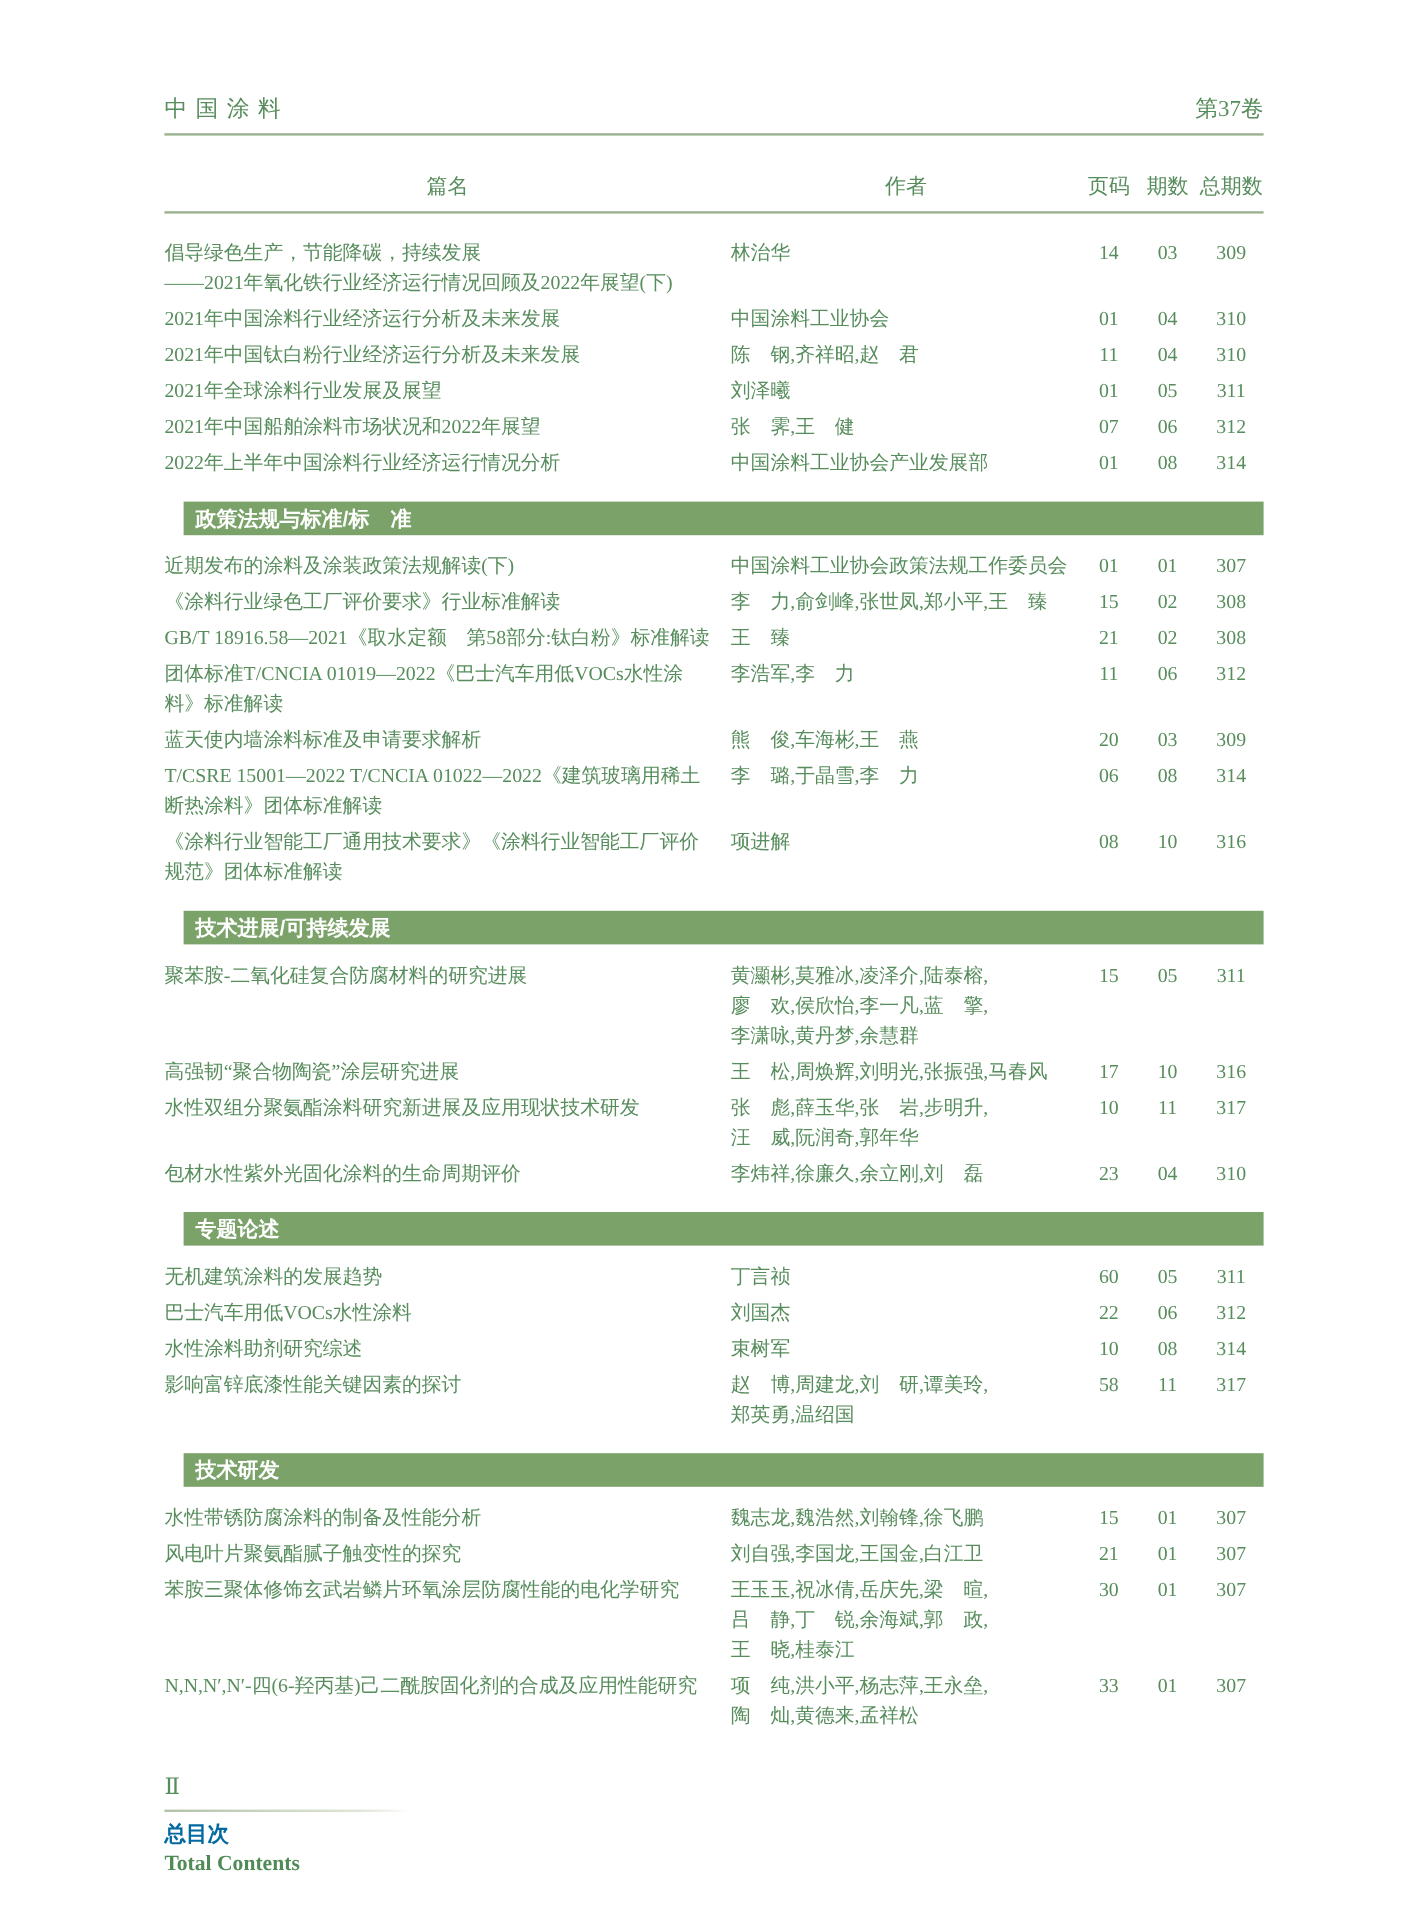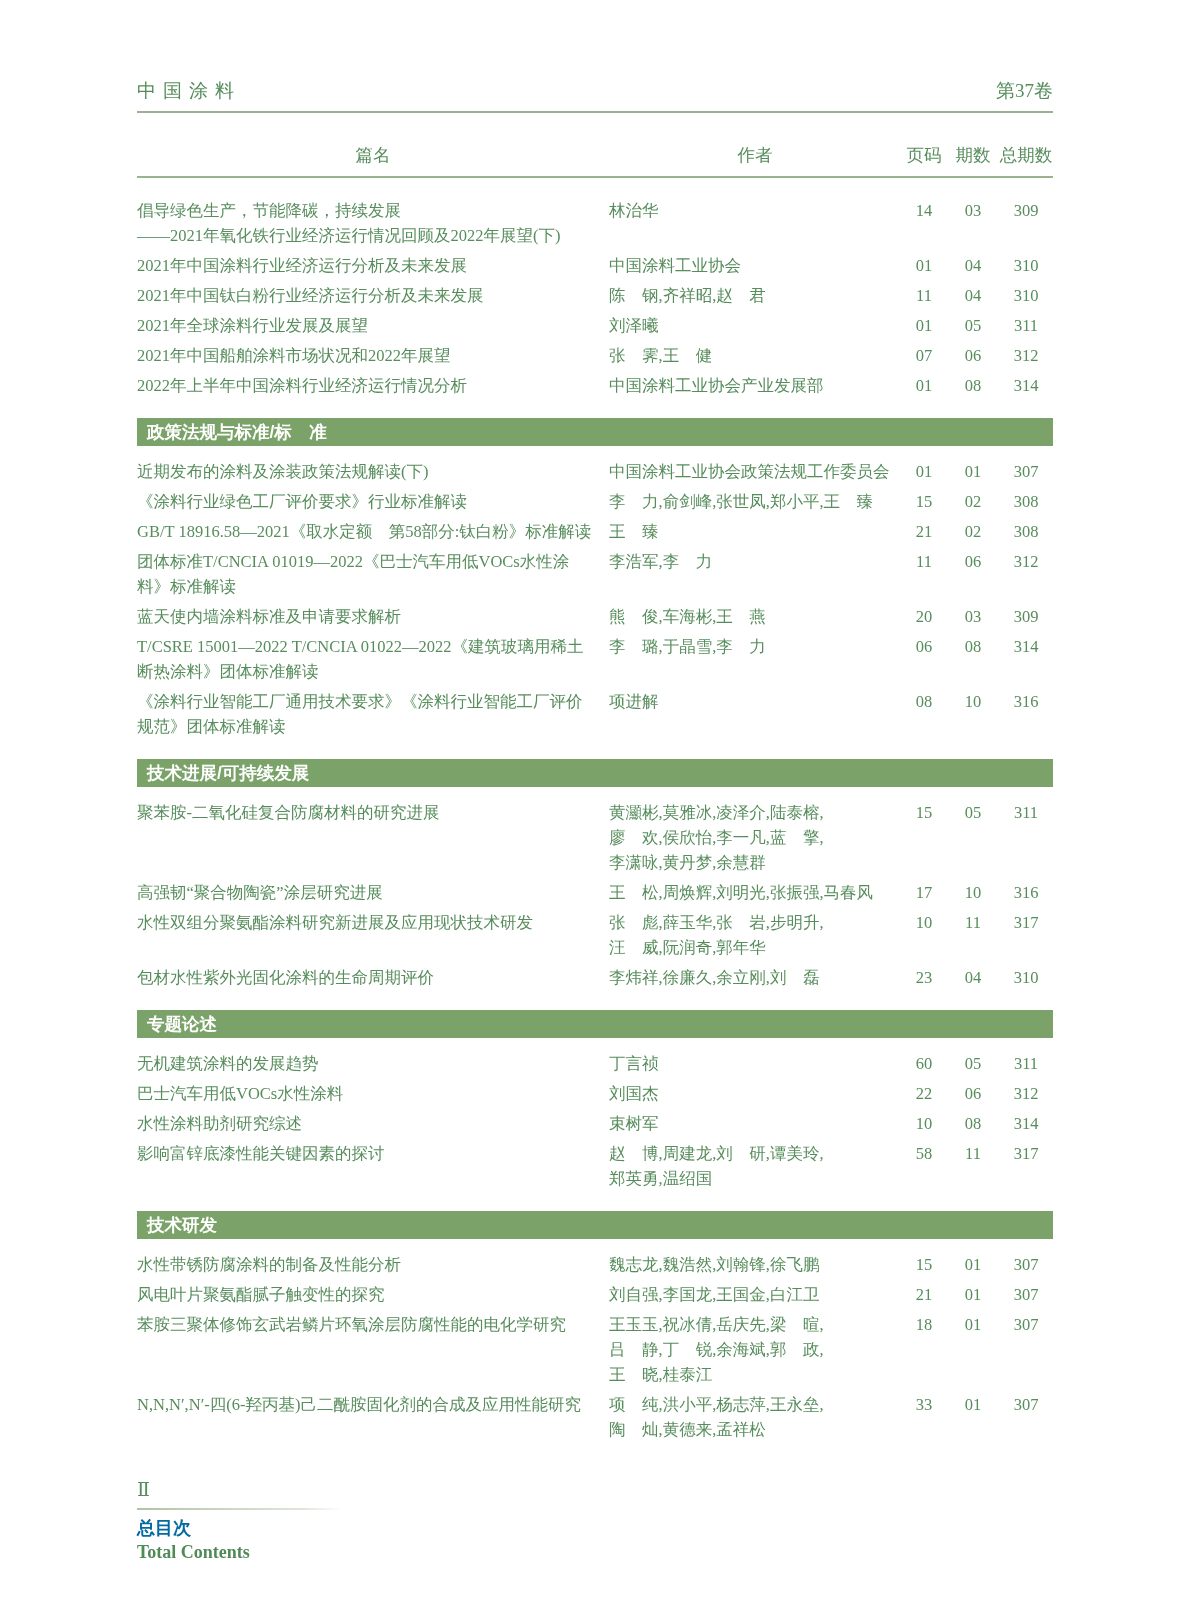--- a/index.html
+++ b/index.html
@@ -40,21 +40,21 @@
   }
   .c-title  { white-space:pre-line; padding-right:14px; overflow-wrap:break-word; }
   .c-authors{ white-space:pre-line; padding-right:4px; }
   .c-num    { text-align:center; }
 
   .banner {
     background:#7aa269; color:#ffffff;
     font-family:"Liberation Sans","DejaVu Sans",sans-serif;
     font-weight:bold; font-size:17.5px;
     height:28px; line-height:28px; padding-left:10px;
-    margin:20px 0 13px 0;
+    margin:20px 0 13px 16px;
   }
   .section-rows { }
 
   
   .footer { position:absolute; left:137px; top:1478px; width:400px; }
   .footer .f-roman { font-size:19px; }
   .footer .f-line {
     width:206px; height:2px; margin:7px 0 6px 0;
     background:linear-gradient(to right,#b2c2a8,#dfe6d9 80%,rgba(255,255,255,0));
   }
@@ -261,21 +261,21 @@
             <div class="c-authors">刘自强,李国龙,王国金,白江卫</div>
             <div class="c-num">21</div>
             <div class="c-num">01</div>
             <div class="c-num">307</div>
           </div>
           <div class="row">
             <div class="c-title">苯胺三聚体修饰玄武岩鳞片环氧涂层防腐性能的电化学研究</div>
             <div class="c-authors">王玉玉,祝冰倩,岳庆先,梁　暄,
 吕　静,丁　锐,余海斌,郭　政,
 王　晓,桂泰江</div>
-            <div class="c-num">18</div>
+            <div class="c-num">30</div>
             <div class="c-num">01</div>
             <div class="c-num">307</div>
           </div>
           <div class="row">
             <div class="c-title">N,N,N′,N′-四(6-羟丙基)己二酰胺固化剂的合成及应用性能研究</div>
             <div class="c-authors">项　纯,洪小平,杨志萍,王永垒,
 陶　灿,黄德来,孟祥松</div>
             <div class="c-num">33</div>
             <div class="c-num">01</div>
             <div class="c-num">307</div>

